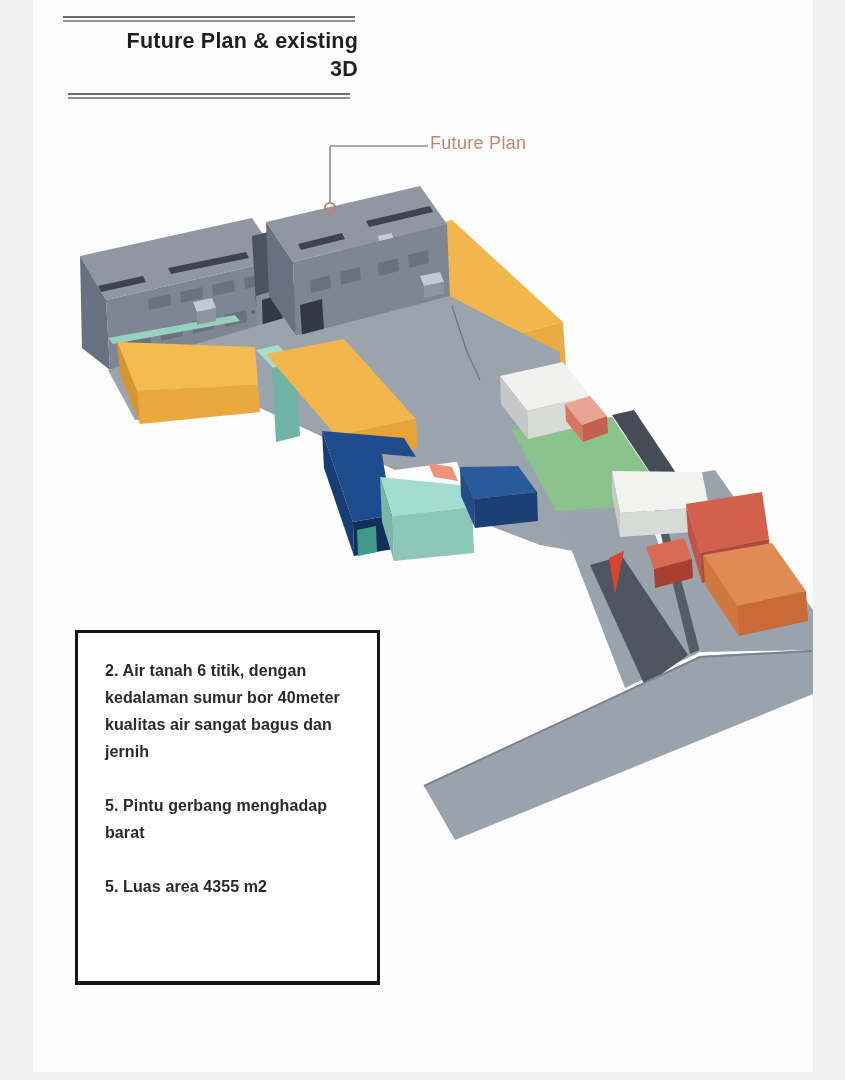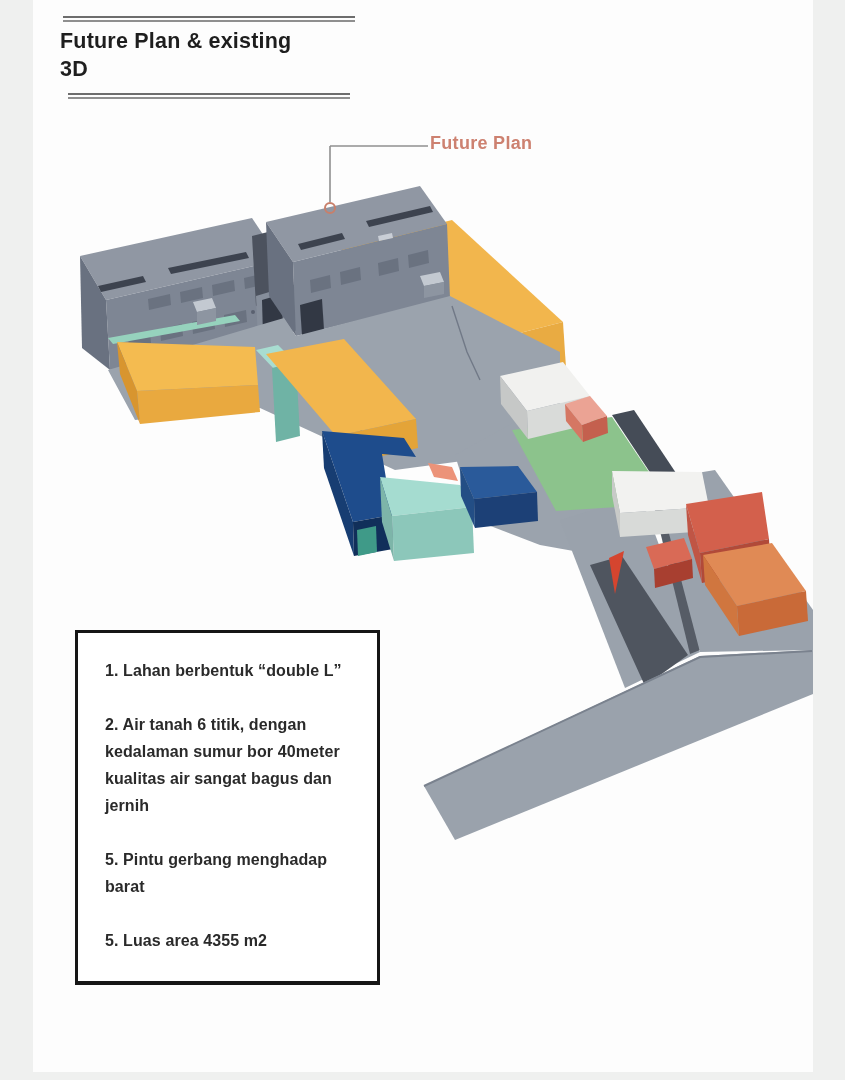--- a/index.html
+++ b/index.html
@@ -3,28 +3,28 @@
 <meta charset="utf-8">
 <style>
   html,body{margin:0;padding:0;background:#e8e8e8;}
   .page{position:relative;width:845px;height:1080px;background:#fdfdfd;overflow:hidden;
         font-family:"Liberation Sans", sans-serif;}
   .edge{position:absolute;background:#eff0ef;}
   .edge-left{left:0;top:0;width:33px;height:1080px;}
   .edge-right{right:0;top:0;width:32px;height:1080px;}
   .edge-bottom{left:0;bottom:0;width:845px;height:8px;}
 
-  .title-wrap{position:absolute;left:60px;top:12px;width:298px;text-align:left;}
+  .title-wrap{position:absolute;left:60px;top:12px;width:298px;text-align:right;}
   .rule{height:2px;background:#6d6d6d;box-shadow:0 4px 0 #8f8f8f;}
   .rule-top{margin:4px 3px 10px 3px;}
   .rule-bottom{margin:10px 8px 0 8px;}
   .page-title{color:#1e1e1e;font-size:21.5px;line-height:1.28;font-weight:700;
               letter-spacing:.2px;white-space:pre-line;}
 
-  .fp-label{position:absolute;left:430px;top:133px;font-size:18px;font-weight:700;
+  .fp-label{position:absolute;left:430px;top:133px;font-size:18px;font-weight:400;
             color:#cd8170;letter-spacing:.3px;}
 
   .scene{position:absolute;left:0;top:0;}
 
   .notes-box{position:absolute;left:75px;top:630px;width:252px;height:300px;
              background:#fff;border:3px solid #161616;border-bottom-width:4px;
              padding:24px 20px 24px 27px;display:flex;flex-direction:column;gap:27px;}
   .note{font-size:16px;font-weight:700;color:#2a2a2a;line-height:27px;
         white-space:pre-line;letter-spacing:.1px;}
 </style>
@@ -186,21 +186,20 @@
     </g>
 
     <g>
       <line x1="428" y1="146" x2="330" y2="146" stroke="#8f8f8f" stroke-width="1.6"></line>
       <line x1="330" y1="146" x2="330" y2="202" stroke="#8f8f8f" stroke-width="1.6"></line>
       <circle cx="330" cy="208" r="5" fill="none" stroke="#c87f6a" stroke-width="2"></circle>
     </g>
   </svg>
 
   <div class="notes-box">
-    <div class="note">1. Lahan berbentuk “double L”</div>
     <div class="note">2. Air tanah 6 titik, dengan
 kedalaman sumur bor 40meter
 kualitas air sangat bagus dan
 jernih</div>
     <div class="note">5. Pintu gerbang menghadap
 barat</div>
     <div class="note">5. Luas area 4355 m2</div>
   </div>
 
 </div>

